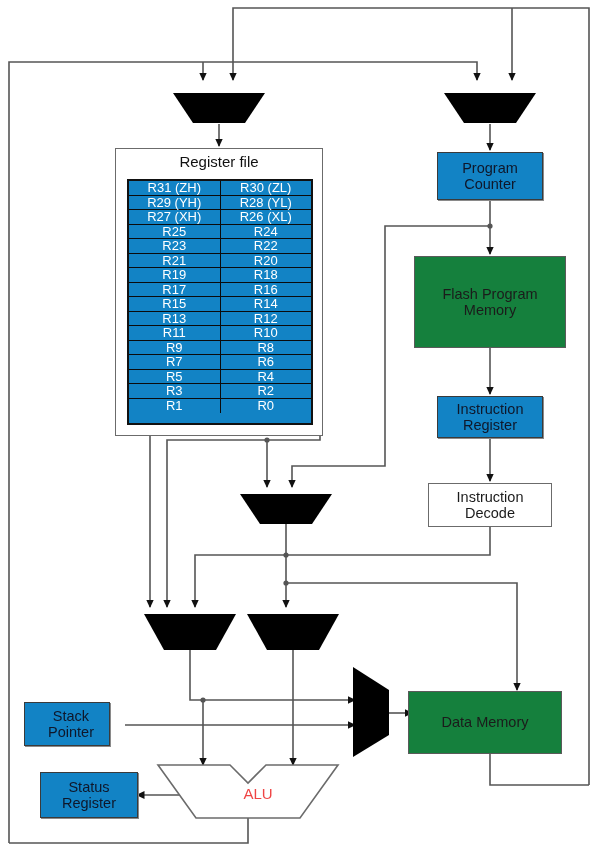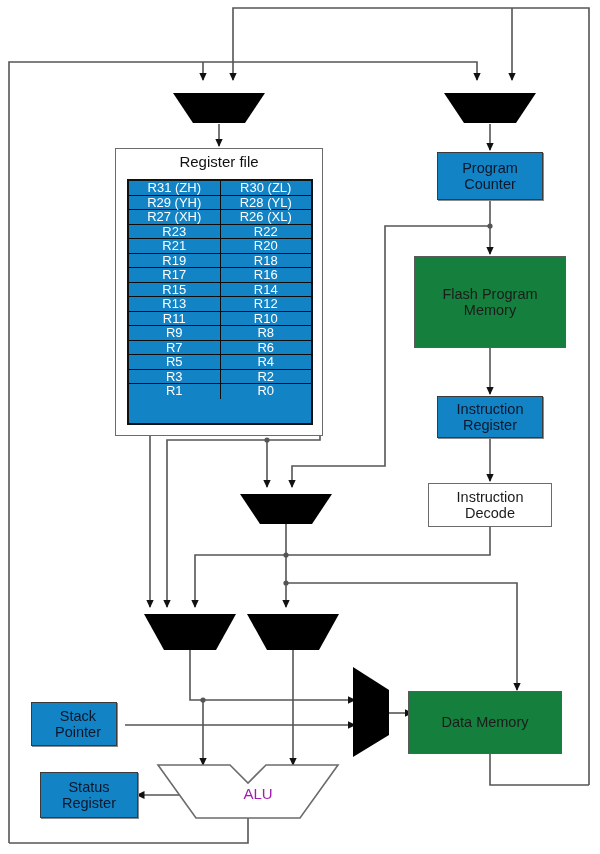--- a/index.html
+++ b/index.html
@@ -18,21 +18,21 @@
   .regfile-title{position:absolute;left:0;top:4px;width:100%;text-align:center;
        font-size:15px;color:#111;}
   .regtable{position:absolute;left:11px;top:30px;width:186px;height:246px;
        border:2px solid #111;box-sizing:border-box;background:#1283c5;}
   .regrow{display:flex;height:14.5px;}
   .regcell{flex:1;color:#fff;font-size:13px;text-align:center;line-height:14.5px;
        border-bottom:1px solid #0b0b0b;box-sizing:border-box;}
   .regcell.l{border-right:1px solid #0b0b0b;}
   .regrow:last-child .regcell{border-bottom:none;}
   .alu-label{position:absolute;left:198px;top:785px;width:120px;text-align:center;
-       font-size:15px;color:#a21caf;}
+       font-size:15px;color:#ef4444;}
 </style>
 </head>
 <body>
 
 <div id="stage">
 
   <svg id="wires" viewBox="0 0 600 854">
     <defs>
       <marker id="ah" markerWidth="9" markerHeight="9" refX="7.5" refY="4.5" orient="auto" markerUnits="userSpaceOnUse">
         <path d="M0,0.6 L8.4,4.5 L0,8.4 z" fill="#111"></path>
@@ -115,20 +115,24 @@
         </div>
         <div class="regrow">
           <div class="regcell l">R29 (YH)</div>
           <div class="regcell">R28 (YL)</div>
         </div>
         <div class="regrow">
           <div class="regcell l">R27 (XH)</div>
           <div class="regcell">R26 (XL)</div>
         </div>
         <div class="regrow">
+          <div class="regcell l">R25</div>
+          <div class="regcell">R24</div>
+        </div>
+        <div class="regrow">
           <div class="regcell l">R23</div>
           <div class="regcell">R22</div>
         </div>
         <div class="regrow">
           <div class="regcell l">R21</div>
           <div class="regcell">R20</div>
         </div>
         <div class="regrow">
           <div class="regcell l">R19</div>
           <div class="regcell">R18</div>
@@ -199,21 +203,21 @@
       <span>Decode</span>
     </span>
   </div>
 
   <div class="blk grey" style="left:408px;top:691px;width:154px;height:63px;">
     <span>
       <span>Data Memory</span>
     </span>
   </div>
 
-  <div class="blk blue" style="left:31px;top:702px;width:86px;height:44px;padding-left:8px;">
+  <div class="blk blue" style="left:24px;top:702px;width:86px;height:44px;padding-left:8px;">
     <span>
       <span>Stack</span>
       <span>Pointer</span>
     </span>
   </div>
 
   <div class="blk blue" style="left:40px;top:772px;width:98px;height:46px;">
     <span>
       <span>Status</span>
       <span>Register</span>

